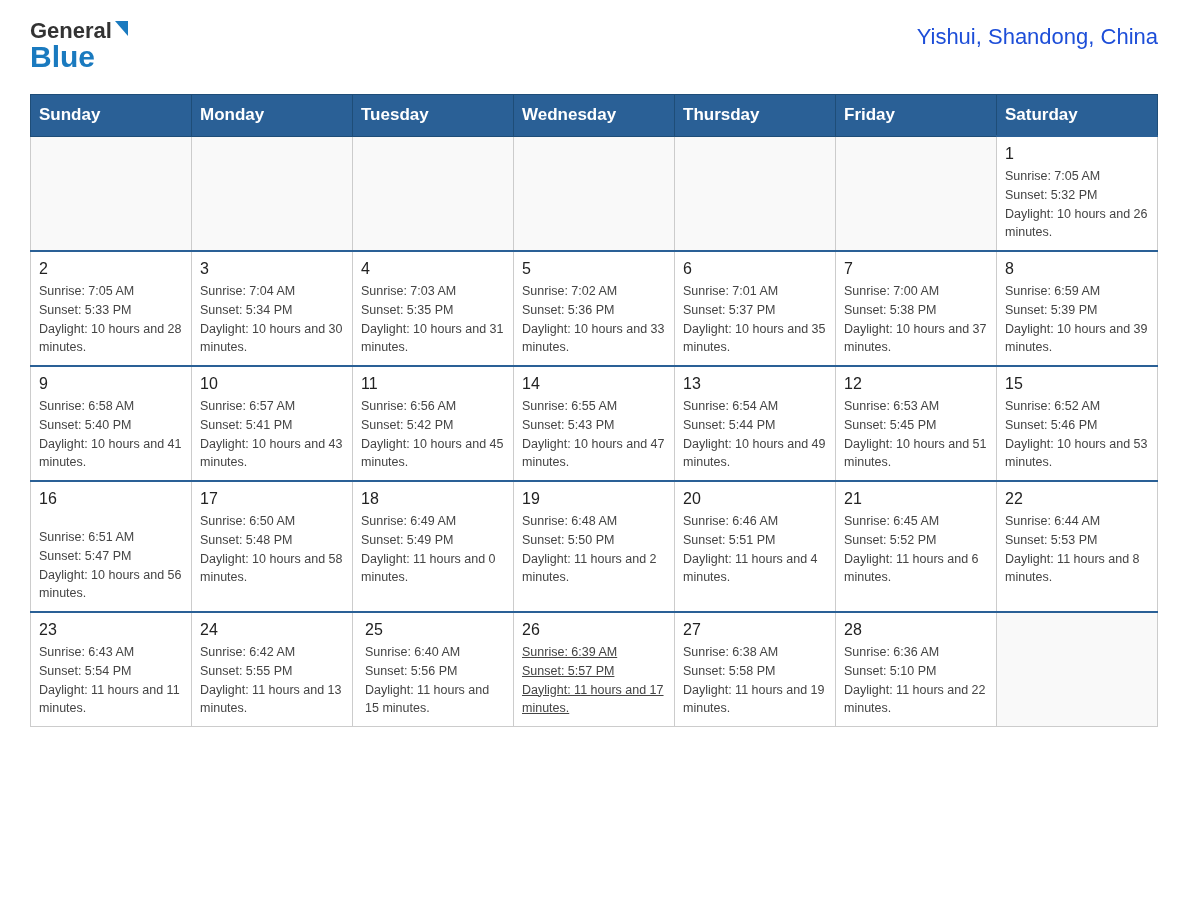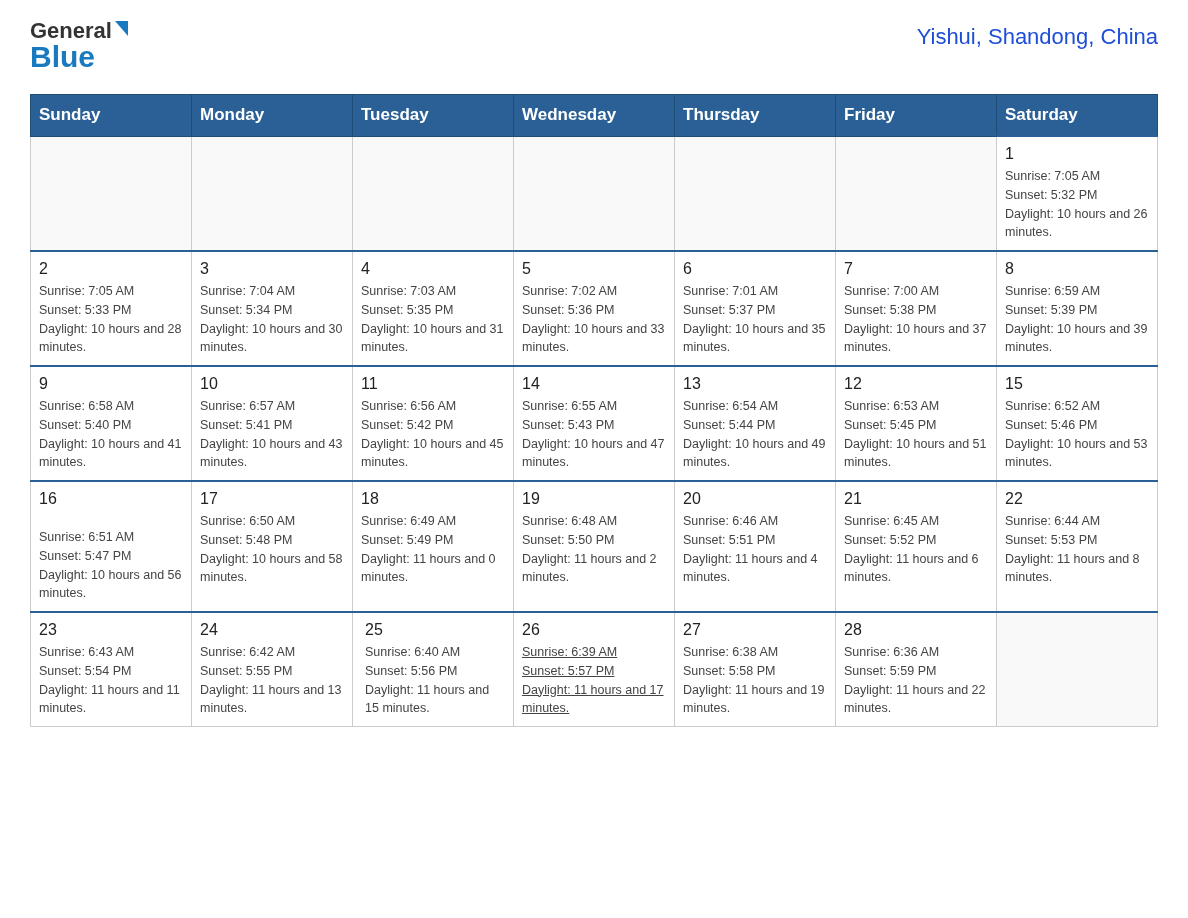--- a/index.html
+++ b/index.html
@@ -278,19 +278,19 @@
         </td>
         <td style="border-top: 2px solid rgb(42, 96, 150);">
           <span class="day-num">27</span>
           <div class="day-info" style="white-space: pre-line;">Sunrise: 6:38 AM
 Sunset: 5:58 PM
 Daylight: 11 hours and 19 minutes.</div>
         </td>
         <td style="border-top: 2px solid rgb(42, 96, 150);">
           <span class="day-num">28</span>
           <div class="day-info" style="white-space: pre-line;">Sunrise: 6:36 AM
-Sunset: 5:59 PM
+Sunset: 5:10 PM
 Daylight: 11 hours and 22 minutes.</div>
         </td>
         <td class="empty-cell" style="border-top: 2px solid rgb(42, 96, 150);"></td>
       </tr>
     </tbody>
 </table>
 
 </body></html>

